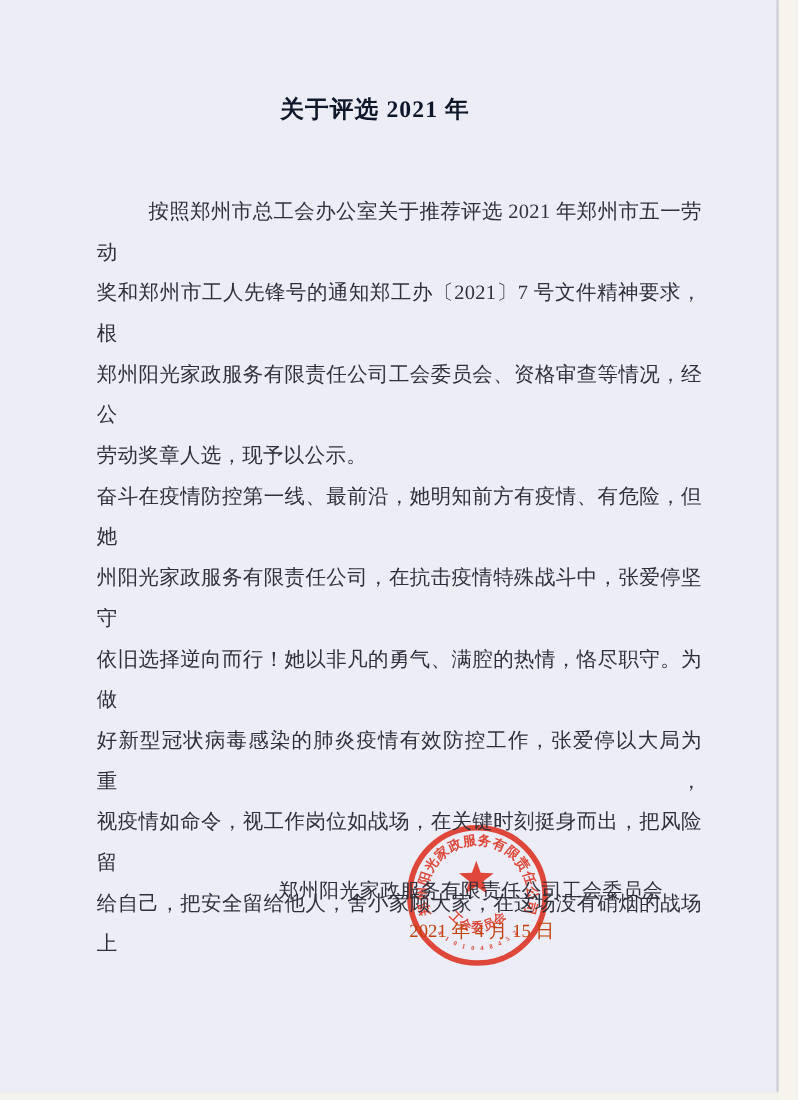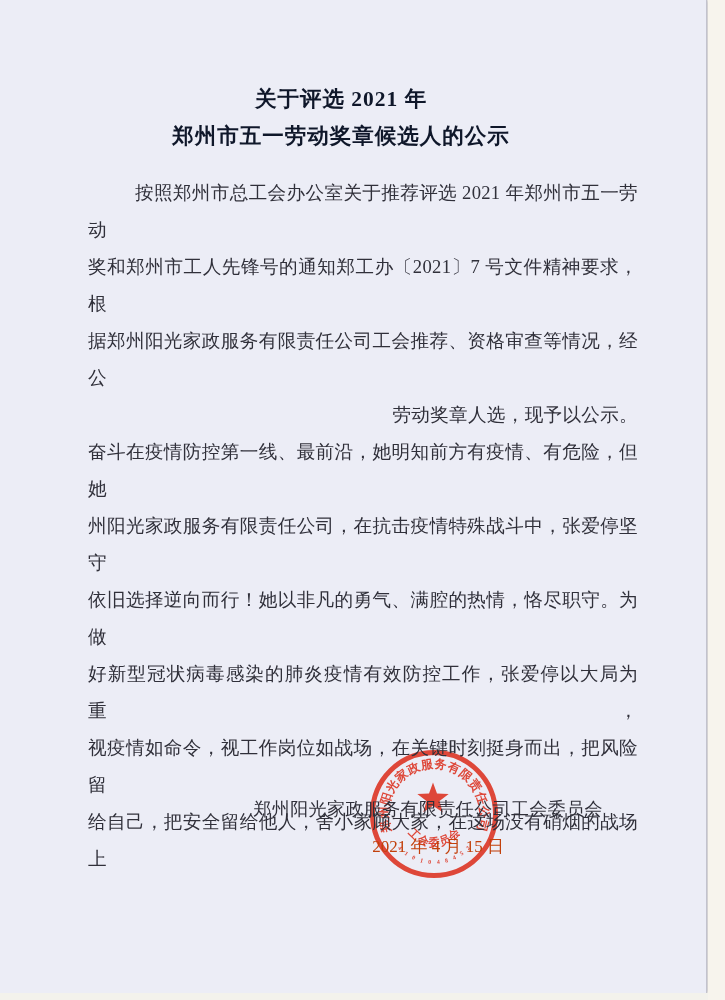--- a/index.html
+++ b/index.html
@@ -30,21 +30,21 @@
     font-size:21.5px; font-weight:700; color:#0f172a;
     letter-spacing:1px; white-space:nowrap;
   }
   .title1 { top:84px; }
   .title2 { top:121px; }
   .bodytext {
     position:absolute; left:88px; top:174px; width:550px;
     font-size:18.6px; line-height:37px; color:#30303a;
     letter-spacing:.3px;
   }
-  .line { width:100%;text-align:right; }
+  .line { width:100%; }
   .line.fill { text-align:justify; text-align-last:justify; }
   .line.indent { text-indent:47px; }
   .signature {
     position:absolute; right:122px; top:797px;
     font-size:18px; color:#30303a; letter-spacing:.4px; white-space:nowrap;
   }
   .docdate {
     position:absolute; left:338px; top:835px; width:200px; text-align:center;
     font-size:17px; color:#c2410c; white-space:nowrap;
   }
@@ -87,26 +87,25 @@
       <text transform="translate(61.6,115.8) rotate(5)">0</text>
       <text transform="translate(70.4,115.8) rotate(-5)">4</text>
       <text transform="translate(78.9,114.3) rotate(-15)">8</text>
       <text transform="translate(87.1,111.3) rotate(-25)">4</text>
       <text transform="translate(94.7,107) rotate(-35)">5</text>
       <text transform="translate(101.4,101.4) rotate(-45)">2</text>
     </g>
   </svg>
 
   <div class="title title1">关于评选 2021 年</div>
-  <div class="title title2">郑州市五一劳动奖章候选人的公示</div>
 
   <div class="bodytext">
     <div class="line indent fill">按照郑州市总工会办公室关于推荐评选 2021 年郑州市五一劳动</div>
     <div class="line fill">奖和郑州市工人先锋号的通知郑工办〔2021〕7 号文件精神要求，根</div>
-    <div class="line fill">据郑州阳光家政服务有限责任公司工会推荐、资格审查等情况，经公</div>
+    <div class="line fill">郑州阳光家政服务有限责任公司工会委员会、资格审查等情况，经公</div>
     <div class="line">劳动奖章人选，现予以公示。</div>
     <div class="line fill">奋斗在疫情防控第一线、最前沿，她明知前方有疫情、有危险，但她</div>
     <div class="line fill">州阳光家政服务有限责任公司，在抗击疫情特殊战斗中，张爱停坚守</div>
     <div class="line fill">依旧选择逆向而行！她以非凡的勇气、满腔的热情，恪尽职守。为做</div>
     <div class="line fill">好新型冠状病毒感染的肺炎疫情有效防控工作，张爱停以大局为重，</div>
     <div class="line fill">视疫情如命令，视工作岗位如战场，在关键时刻挺身而出，把风险留</div>
     <div class="line fill">给自己，把安全留给他人，舍小家顾大家，在这场没有硝烟的战场上</div>
 
   </div>
 

